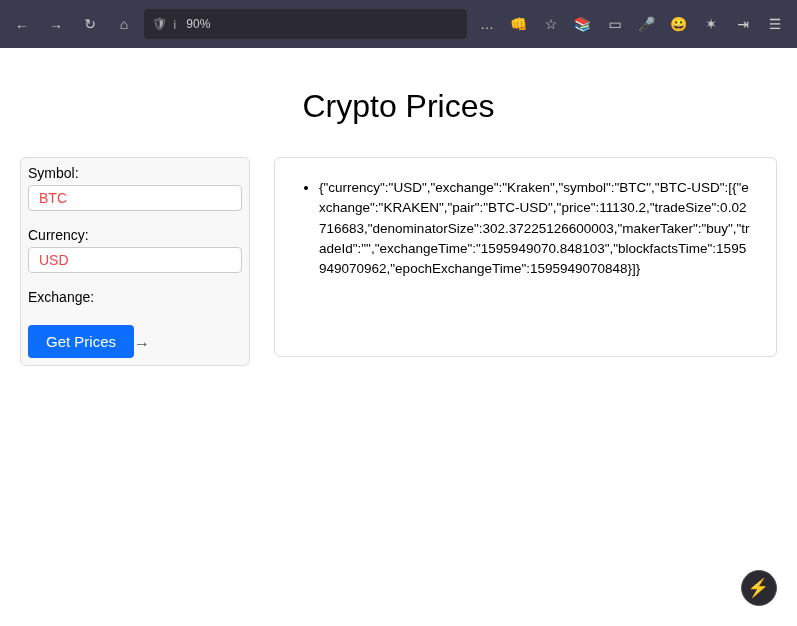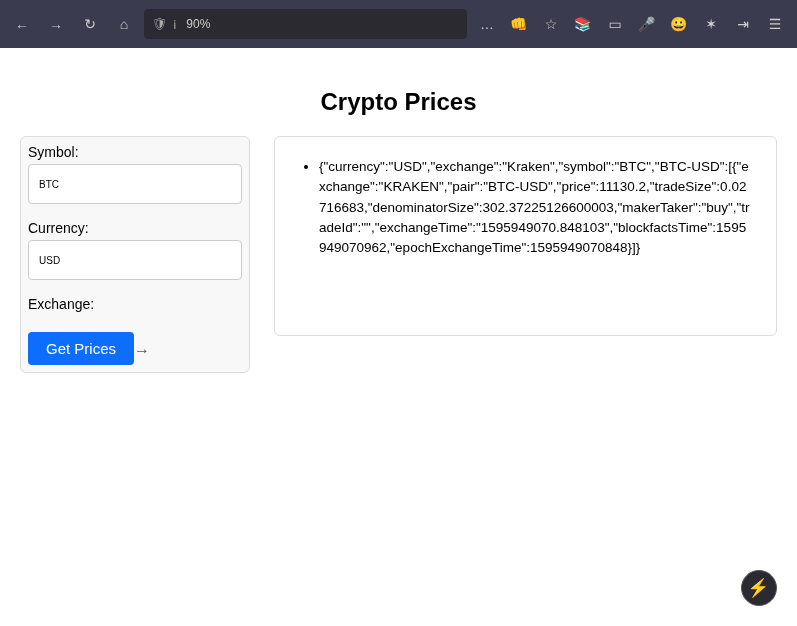--- a/index.html
+++ b/index.html
@@ -97,23 +97,23 @@
 
     
     .page-content {
       padding: 40px 20px;
       min-height: 570px;
       position: relative;
     }
 
     .page-title {
       text-align: center;
-      font-size: 24px;
-      font-weight: bold;
-      margin-bottom: 20px;
+      font-size: 32px;
+      font-weight: normal;
+      margin-bottom: 32px;
       color: #000;
     }
 
     .main-layout {
       display: flex;
       gap: 24px;
       align-items: flex-start;
       max-width: 760px;
       margin: 0 auto;
     }
@@ -135,26 +135,26 @@
     .form-label {
       display: block;
       font-size: 14px;
       font-weight: 500;
       margin-bottom: 4px;
       color: #000;
     }
 
     .form-input {
       width: 100%;
-      height: 40px;
+      height: 26px;
       border: 1px solid #ccc;
       border-radius: 4px;
       padding: 0 10px;
-      font-size: 10px;
-      color: #000000;
+      font-size: 14px;
+      color: #ef4444;
       background: #fff;
       outline: none;
     }
 
     .form-actions {
       display: flex;
       align-items: center;
       margin-top: 20px;
     }
 

